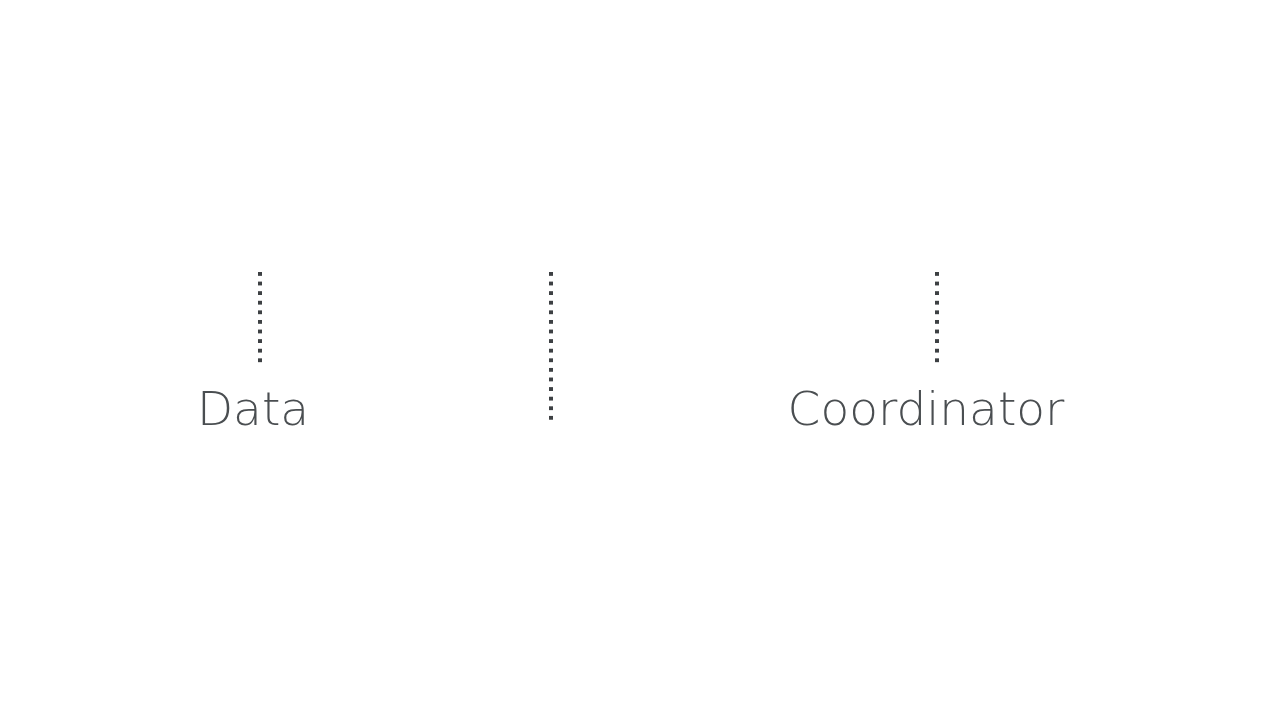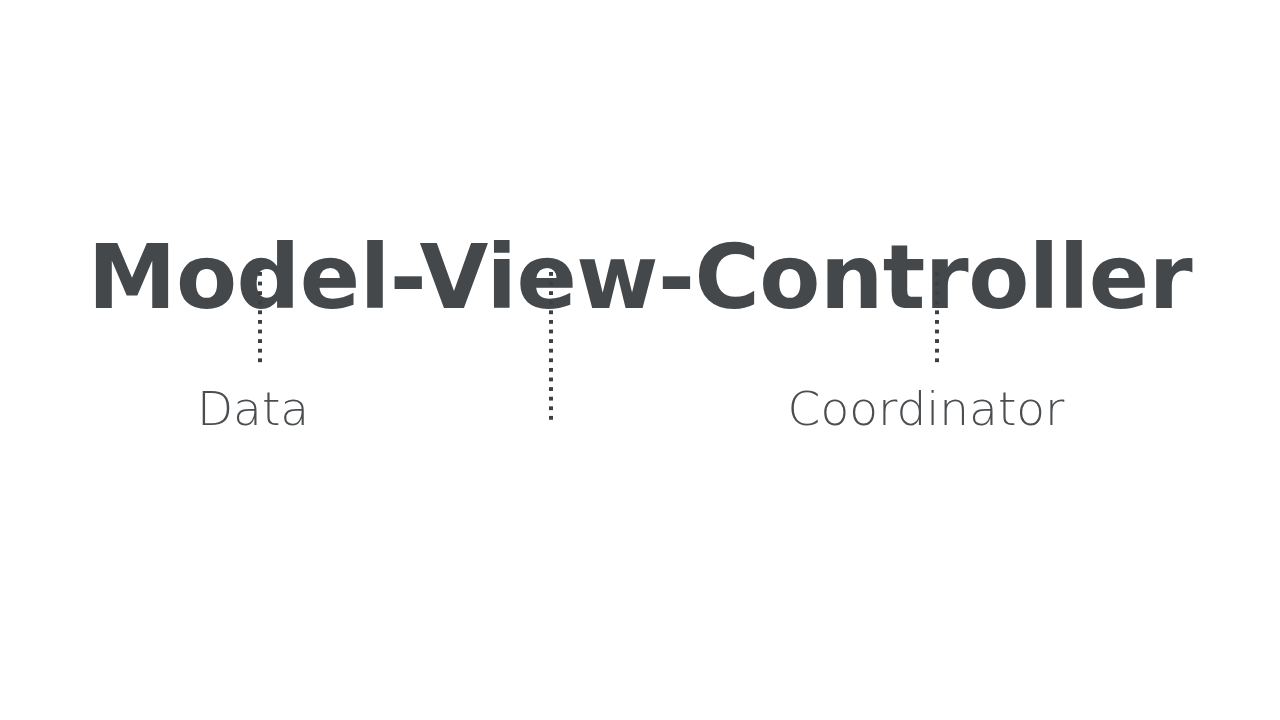--- a/index.html
+++ b/index.html
@@ -68,21 +68,20 @@
   }
   #label-data      { left: 253px; top: 385px; text-align: center; }
   #label-ui        { left: 545px; top: 437px; }
   #label-coord     { left: 926px; top: 385px; }
 </style>
 </head>
 <body>
 
 <div id="slide">
 
-  <h1 class="title">Model-View-Controller</h1>
 
   <div class="connector" id="connector-model"></div>
 
   <div class="connector" id="connector-view"></div>
 
   <div class="connector" id="connector-controller"></div>
 
   <div class="label" id="label-data">Data</div>
 
 

